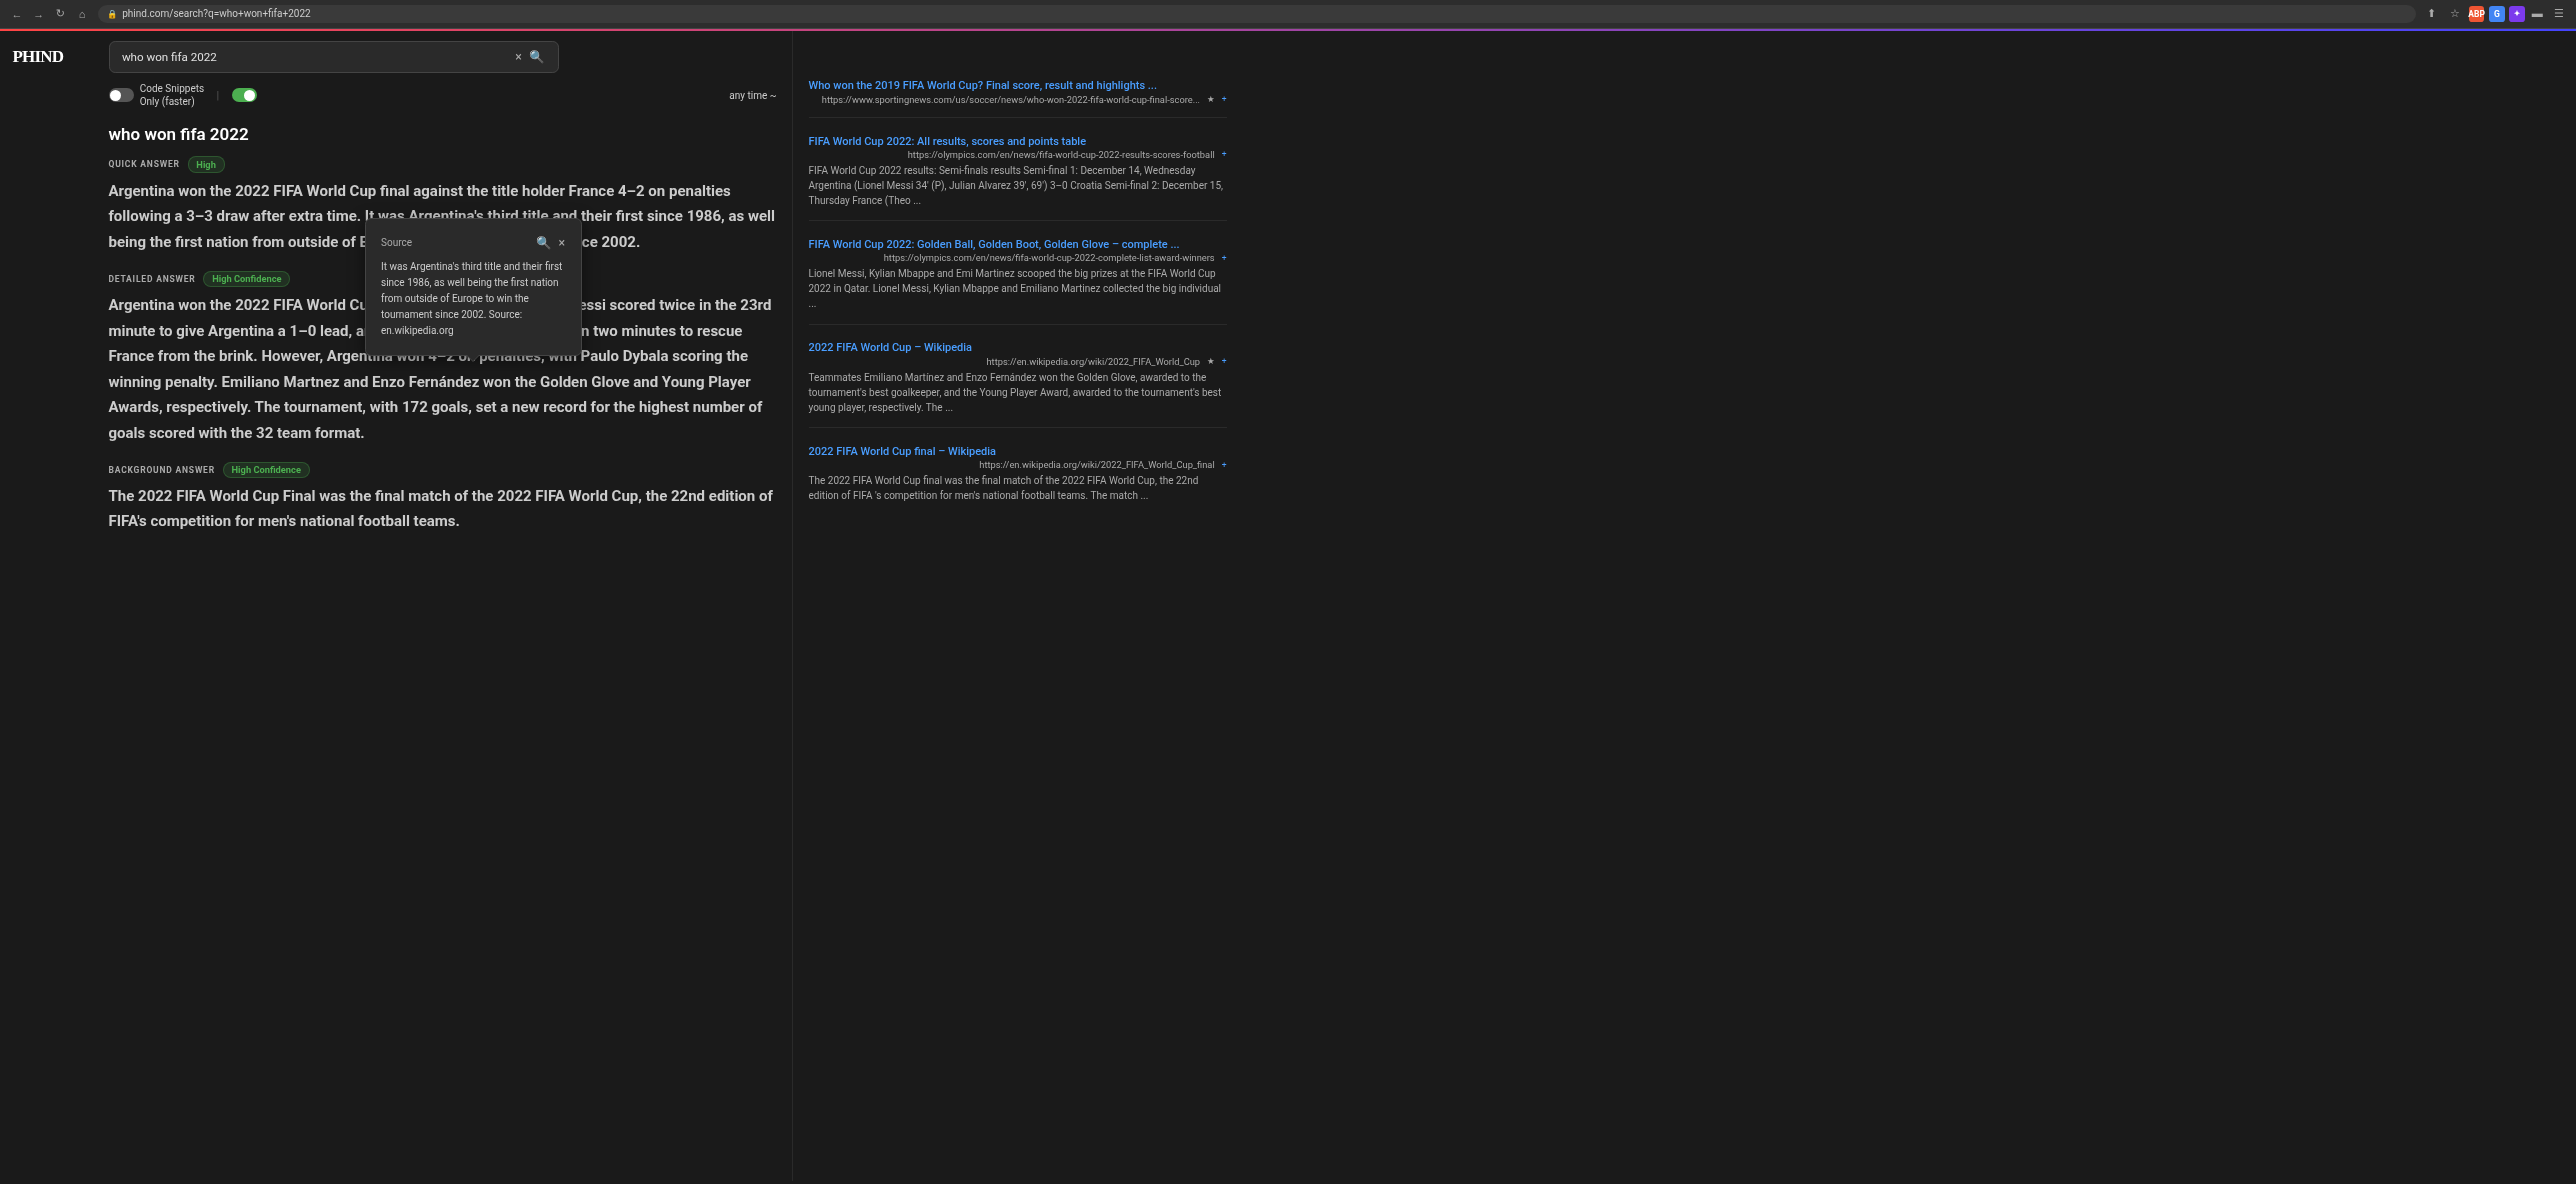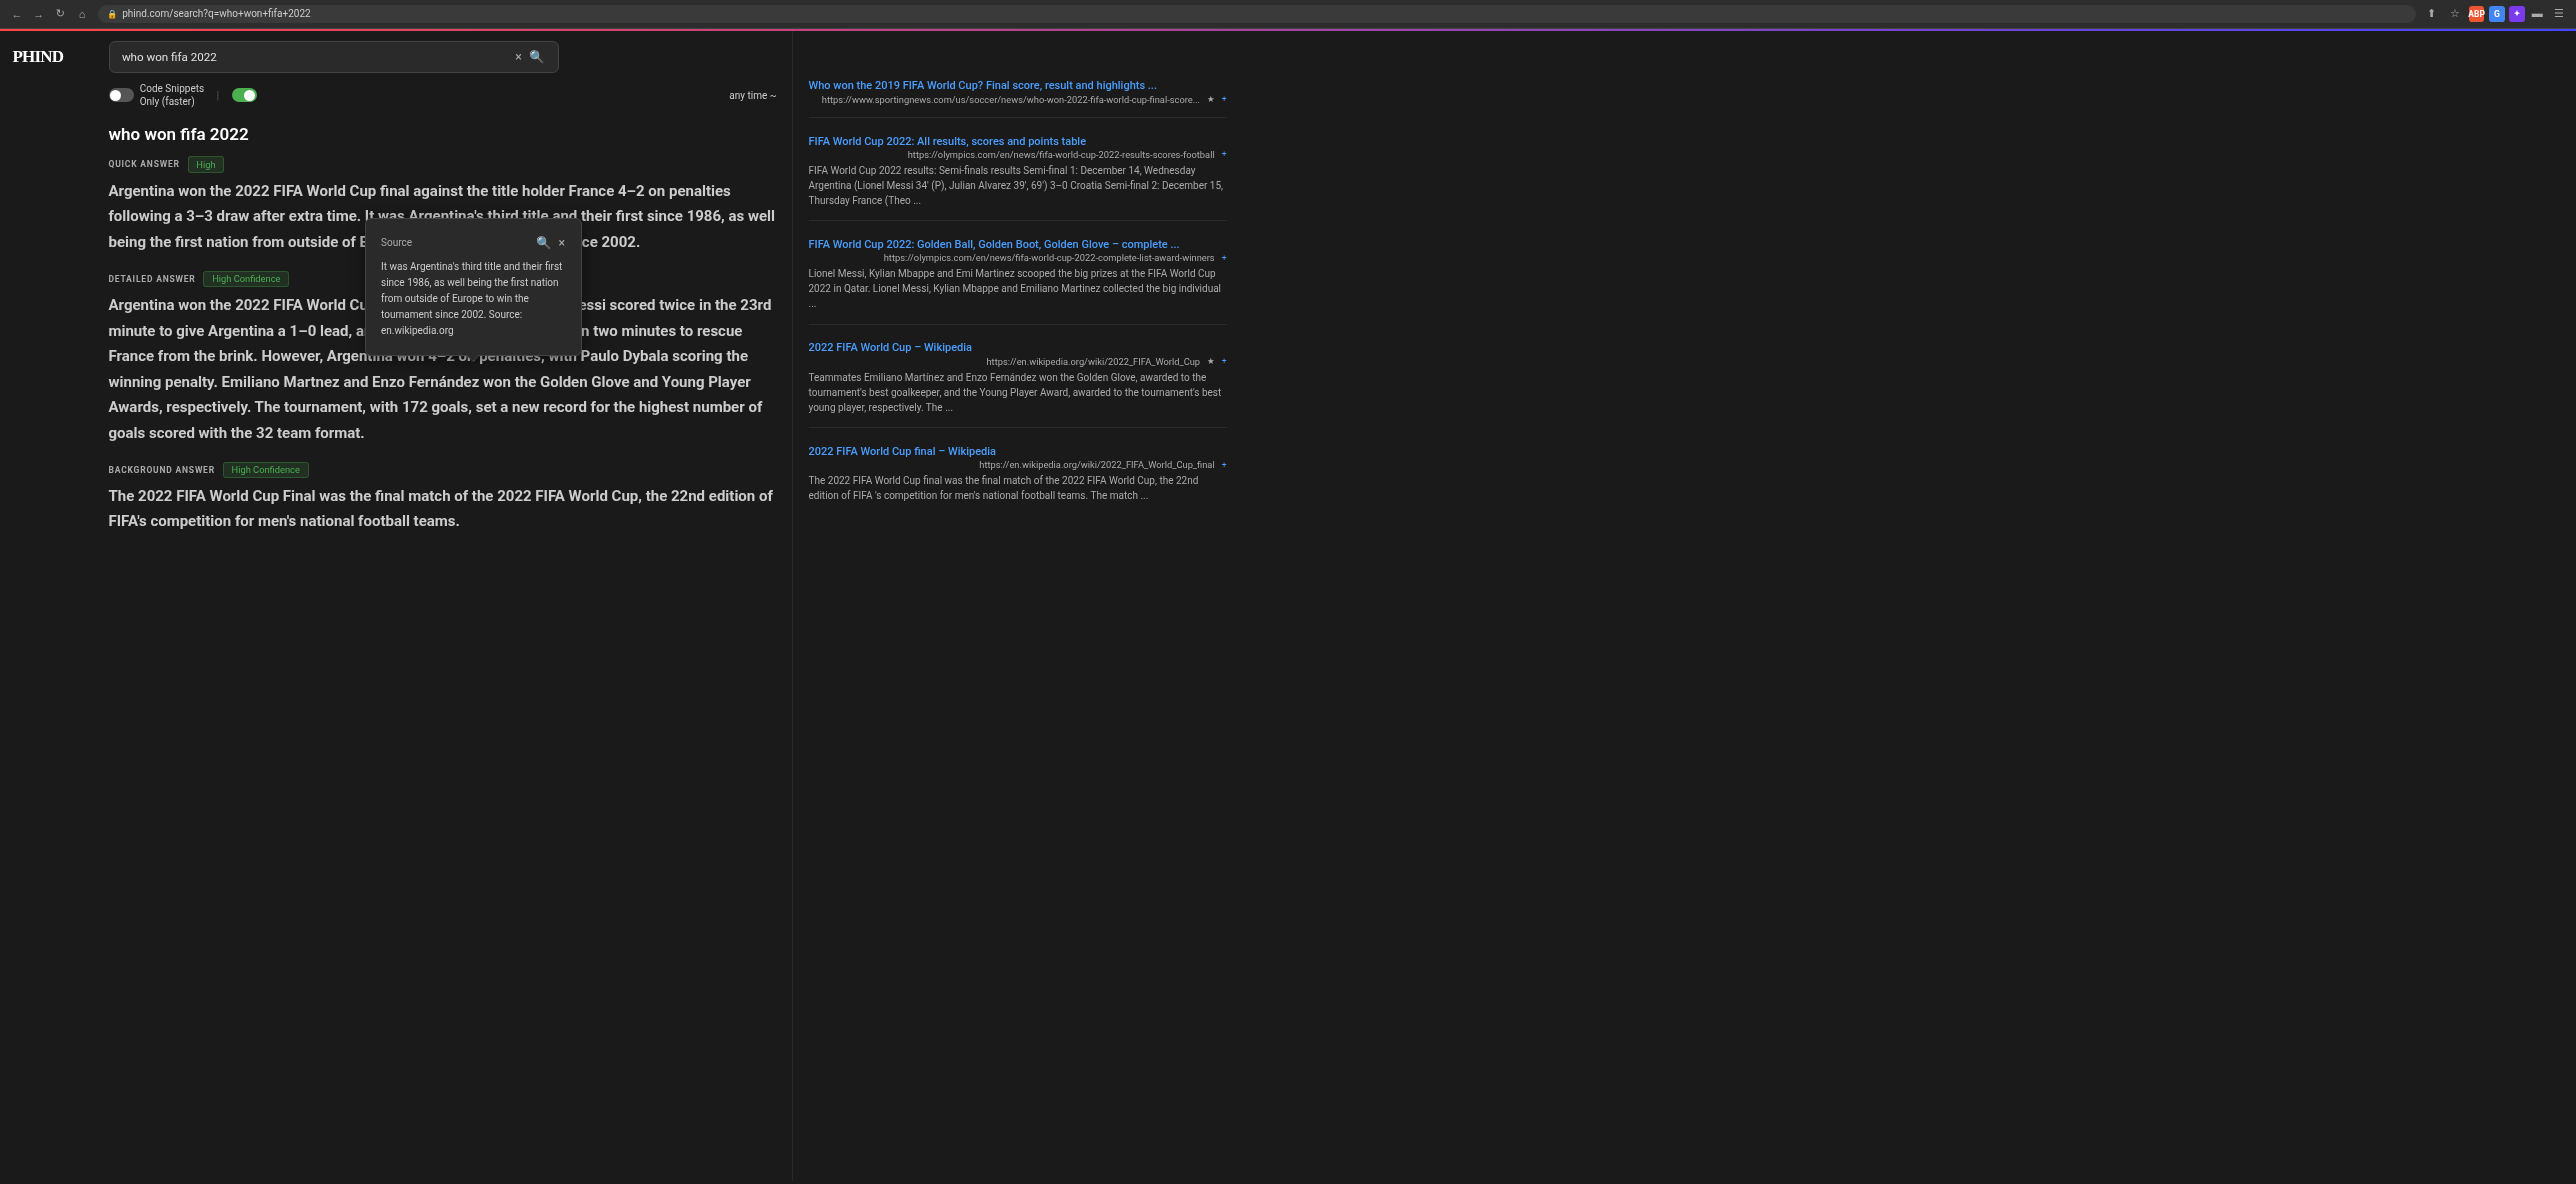--- a/index.html
+++ b/index.html
@@ -200,23 +200,23 @@
     }
     .section-label {
       font-size: 8.5px;
       font-weight: 700;
       letter-spacing: 0.8px;
       color: #aaa;
       text-transform: uppercase;
     }
     .confidence-badge {
       font-size: 9.3px;
-      font-weight: 400;
+      font-weight: 700;
       padding: 1.6px 7.8px;
-      border-radius: 3px;
+      border-radius: 8px;
       text-align: center;
     }
     .confidence-high {
       background: rgba(76, 175, 80, 0.15);
       color: #4CAF50;
       border: 0.8px solid rgba(76, 175, 80, 0.3);
     }
     .answer-text {
       font-size: 15px;
       line-height: 1.7;

